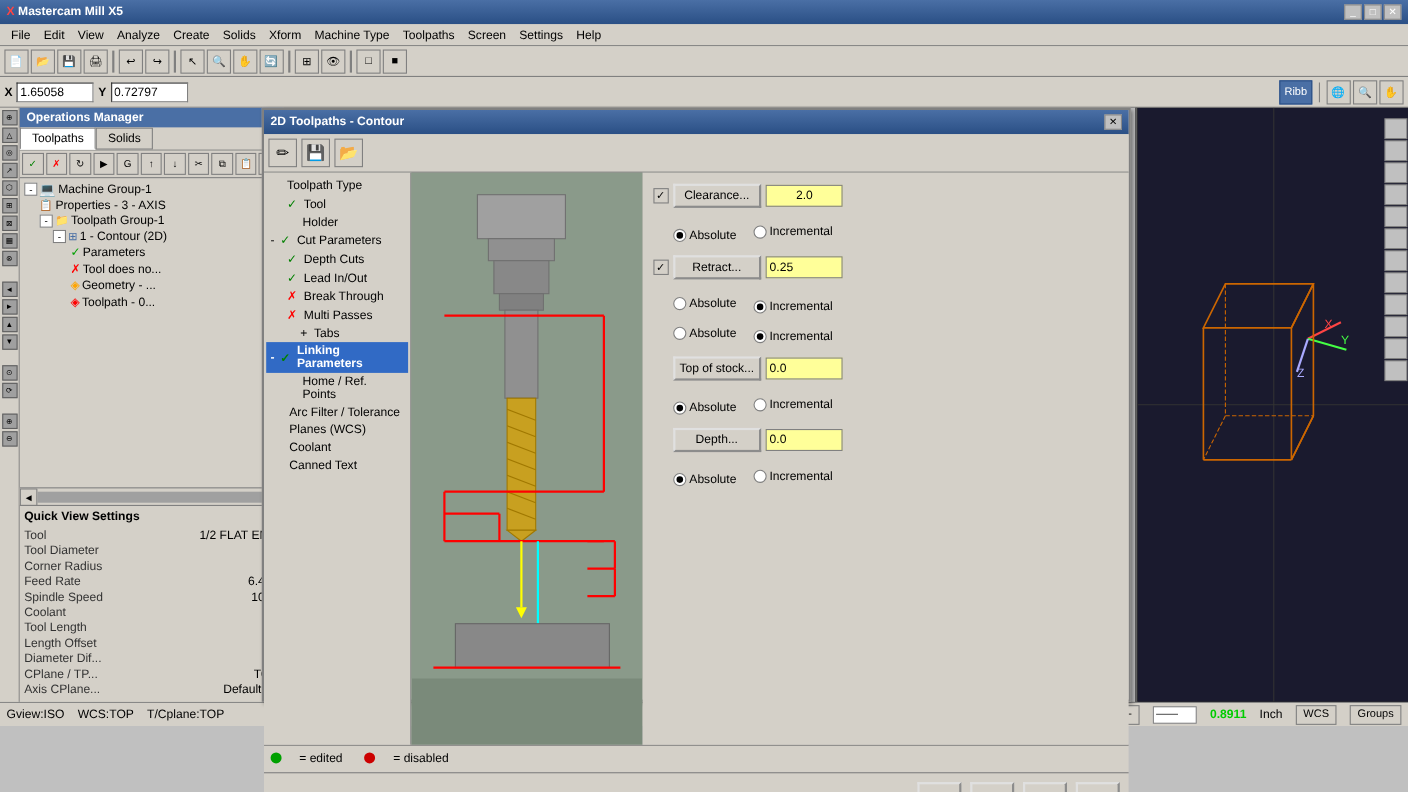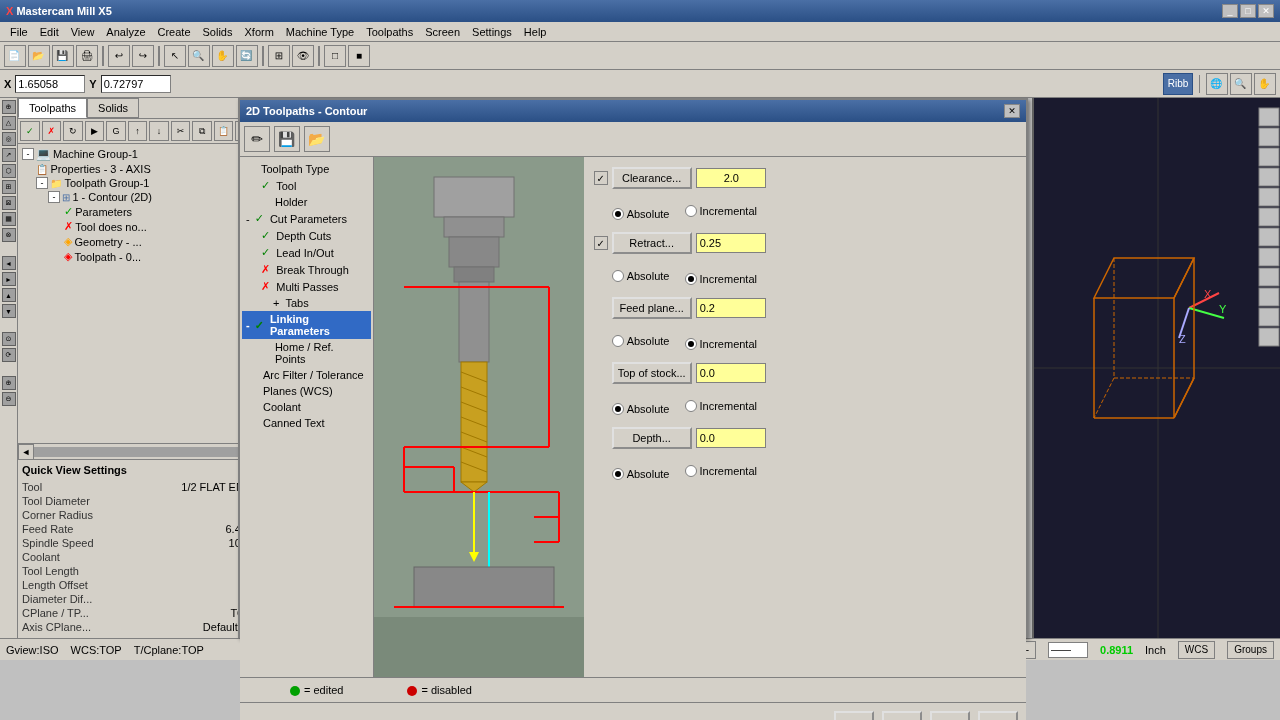--- a/index.html
+++ b/index.html
@@ -269,21 +269,21 @@
 
     
     .legend {
       padding: 6px;
       background: #d4d0c8;
       border-top: 1px solid #808080;
       display: flex;
       gap: 20px;
       font-size: 11px;
     }
-    .legend-item { display: flex; align-items: flex-end; gap: 4px; margin-left: 44px; }
+    .legend-item { display: flex; align-items: flex-start; gap: 16px; }
     .legend-dot { width: 10px; height: 10px; border-radius: 50%; }
 
     
     .statusbar {
       height: 22px;
       background: #d4d0c8;
       border-top: 1px solid #808080;
       display: flex;
       align-items: center;
       padding: 0 6px;
@@ -414,20 +414,23 @@
     <div class="sidebar-icon">▼</div>
     <div style="height:10px;"></div>
     <div class="sidebar-icon">⊙</div>
     <div class="sidebar-icon">⟳</div>
     <div style="height:10px;"></div>
     <div class="sidebar-icon">⊕</div>
     <div class="sidebar-icon">⊖</div>
   </div>
 
   <div class="ops-panel">
+    <div class="ops-header">
+      <span>Operations Manager</span>
+    </div>
     <div class="ops-tabs">
       <div class="ops-tab active">Toolpaths</div>
       <div class="ops-tab">Solids</div>
     </div>
     <div class="ops-toolbar">
       <div class="ops-toolbar-btn" style="color:green;">✓</div>
       <div class="ops-toolbar-btn" style="color:red;">✗</div>
       <div class="ops-toolbar-btn">↻</div>
       <div class="ops-toolbar-btn">▶</div>
       <div class="ops-toolbar-btn">G</div>
@@ -715,25 +718,20 @@
                 <span>Absolute</span>
               </div>
               <div class="param-radio-item" style="display:inline-flex;align-items:center;gap:3px;">
                 <div class="radio-btn selected"></div>
                 <span>Incremental</span>
               </div>
             </div>
           </div>
 
           <div class="param-section" style="margin-top:8px;">
-            <div class="param-row">
-              <div style="width:18px;"></div>
-              <button class="param-btn">Feed plane...</button>
-              <input class="param-input" value="0.2" style="margin-left: 4px;">
-            </div>
             <div style="margin-left:18px;margin-top:2px;">
               <div class="param-radio-item" style="display:inline-flex;align-items:center;gap:3px;margin-right:12px;">
                 <div class="radio-btn"></div>
                 <span>Absolute</span>
               </div>
               <div class="param-radio-item" style="display:inline-flex;align-items:center;gap:3px;">
                 <div class="radio-btn selected"></div>
                 <span>Incremental</span>
               </div>
             </div>

